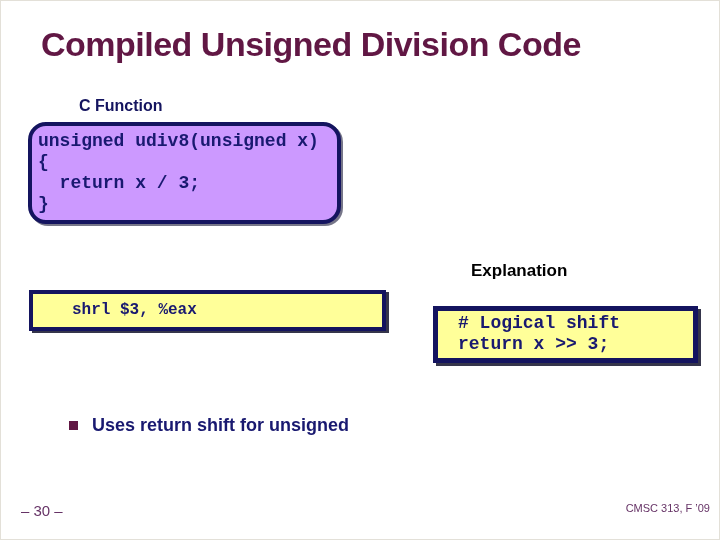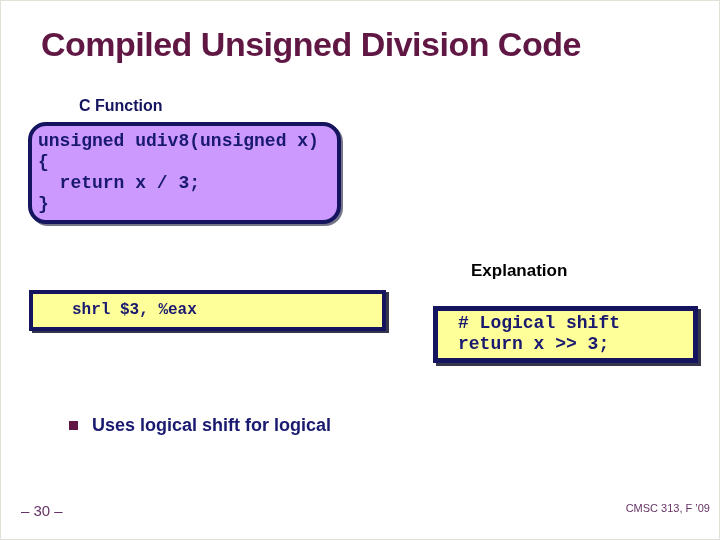--- a/index.html
+++ b/index.html
@@ -154,20 +154,20 @@
     <div class="code-line">shrl $3, %eax</div>
   </div>
 
   <div class="code-box explanation-code-box">
     <div class="code-line"># Logical shift</div>
     <div class="code-line">return x &gt;&gt; 3;</div>
   </div>
 
   <div class="bullet-row">
     <span class="bullet-marker"></span>
-    <span class="bullet-text">Uses logical shift for logical</span>
+    <span class="bullet-text">Uses return shift for unsigned</span>
   </div>
 
   <div class="footer-left">– 30 –</div>
 
   <div class="footer-right">CMSC 313, F ’09</div>
 
 </div>
 
 </body></html>

